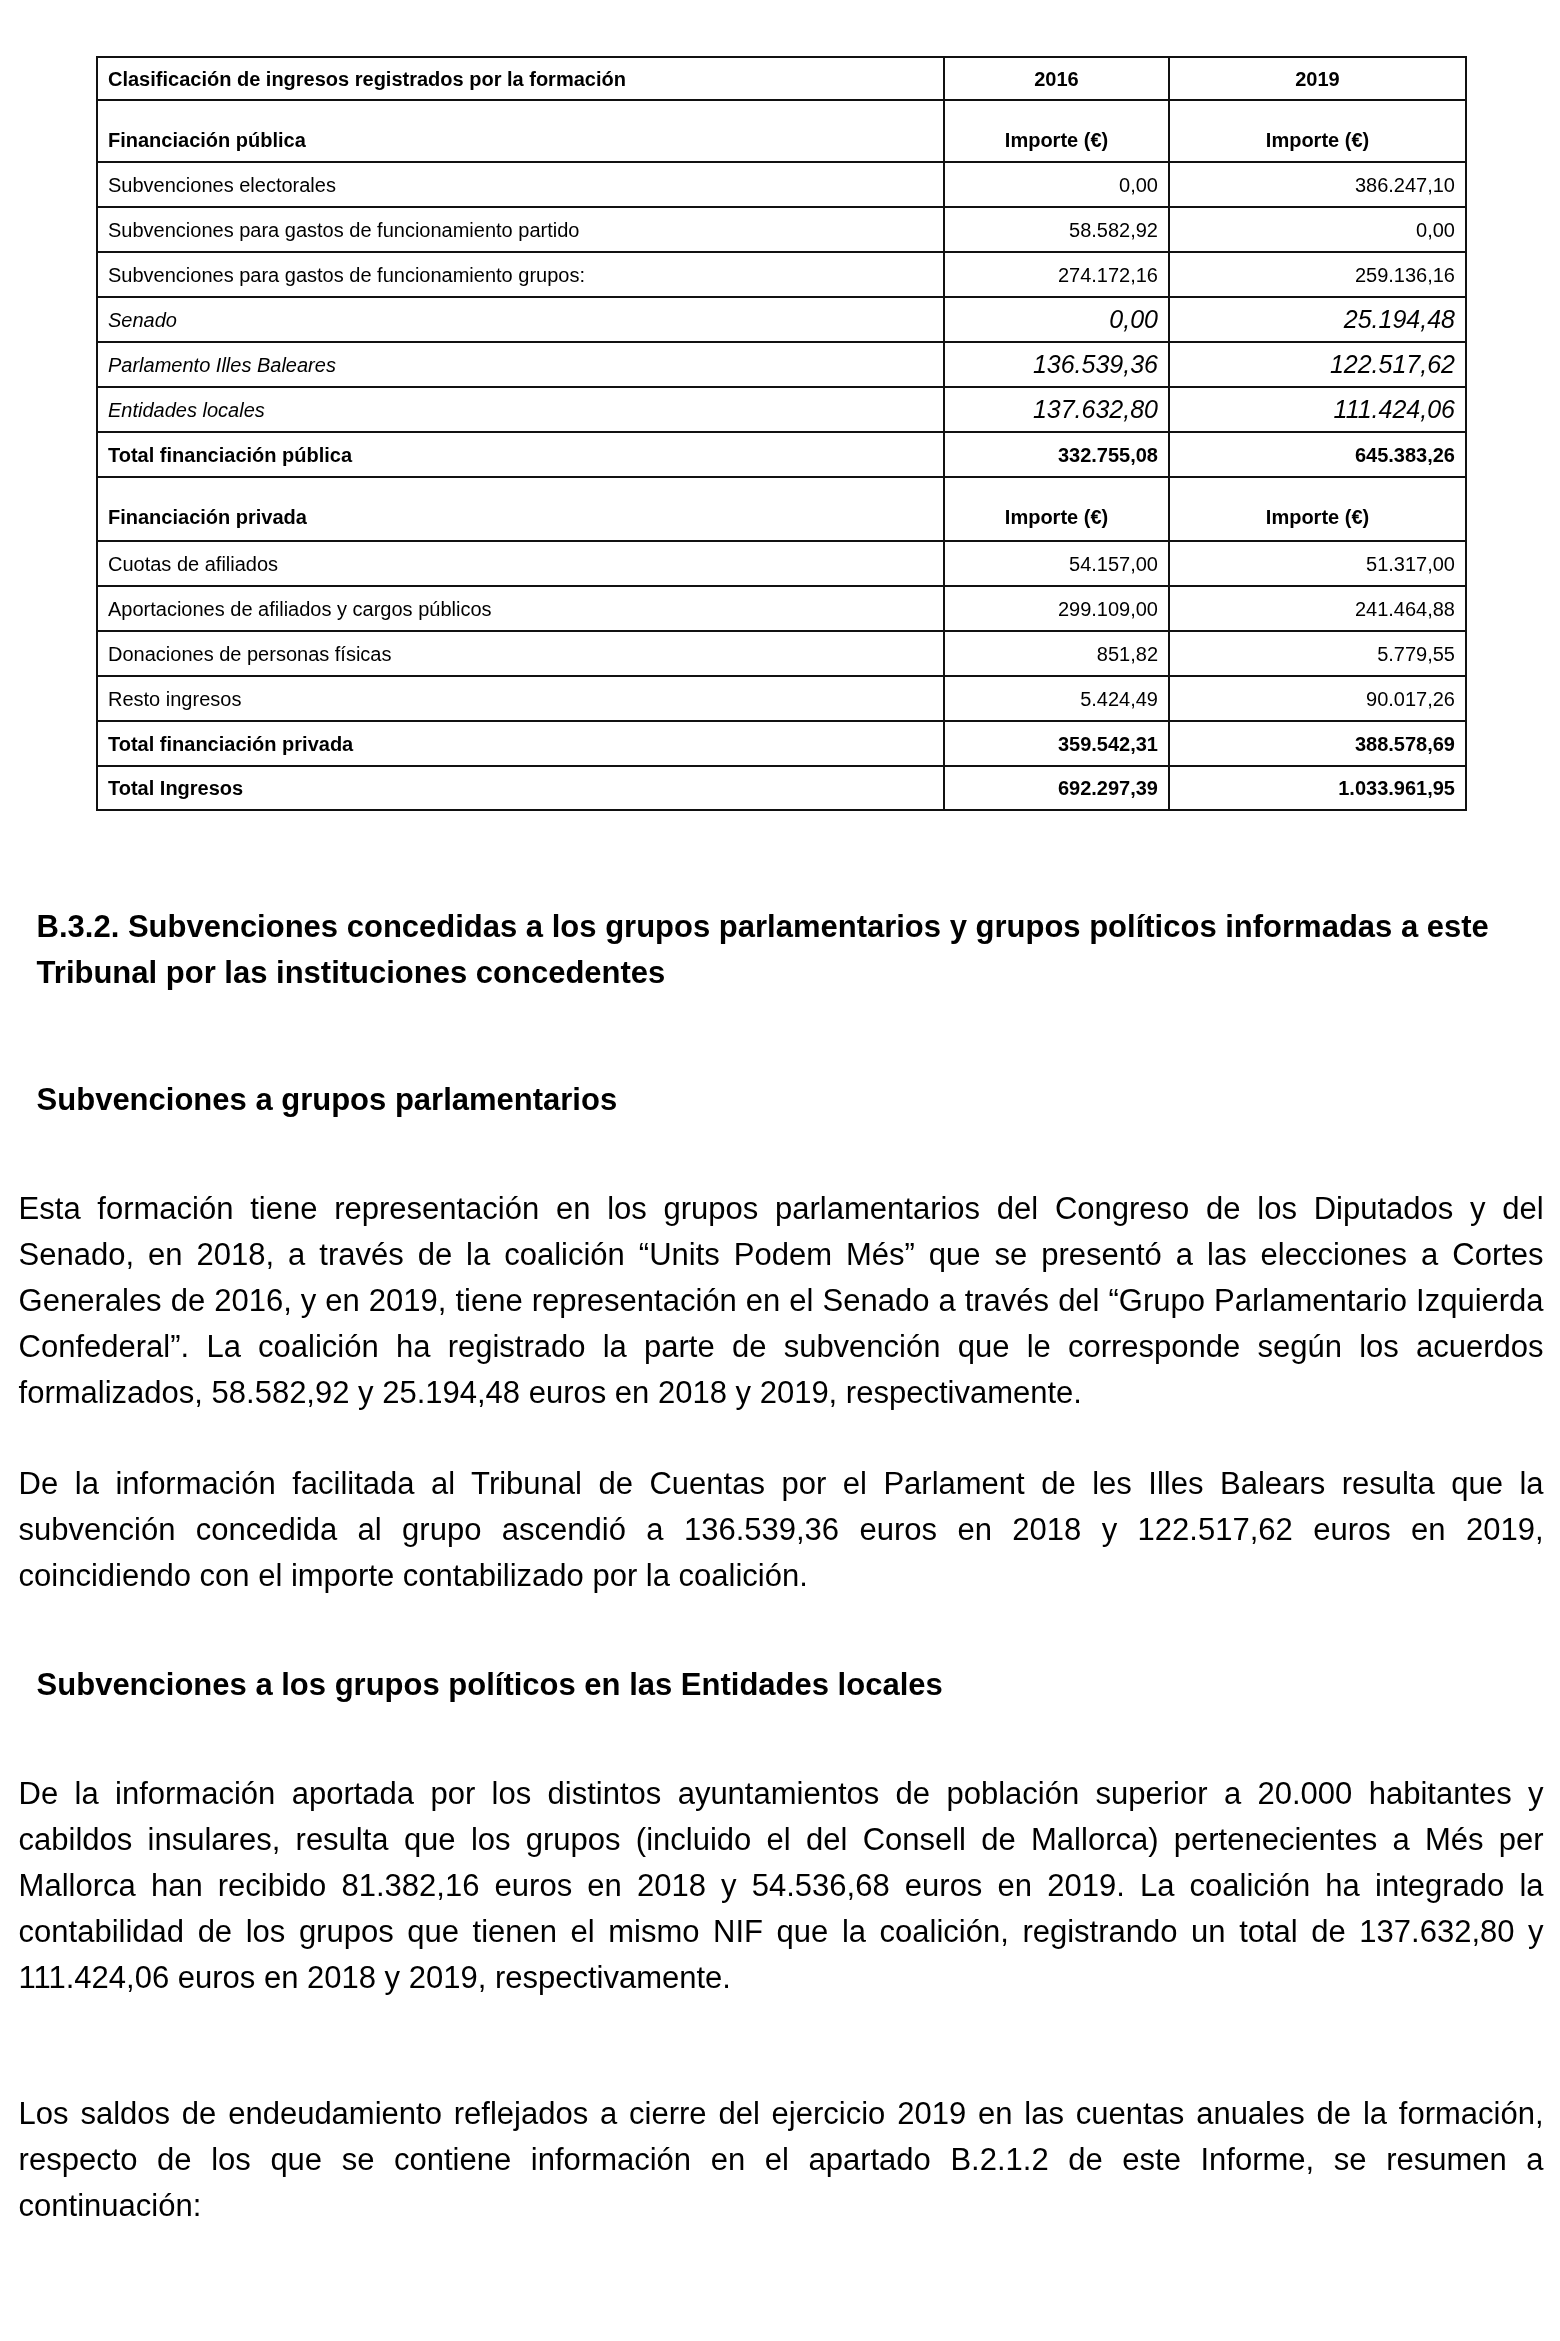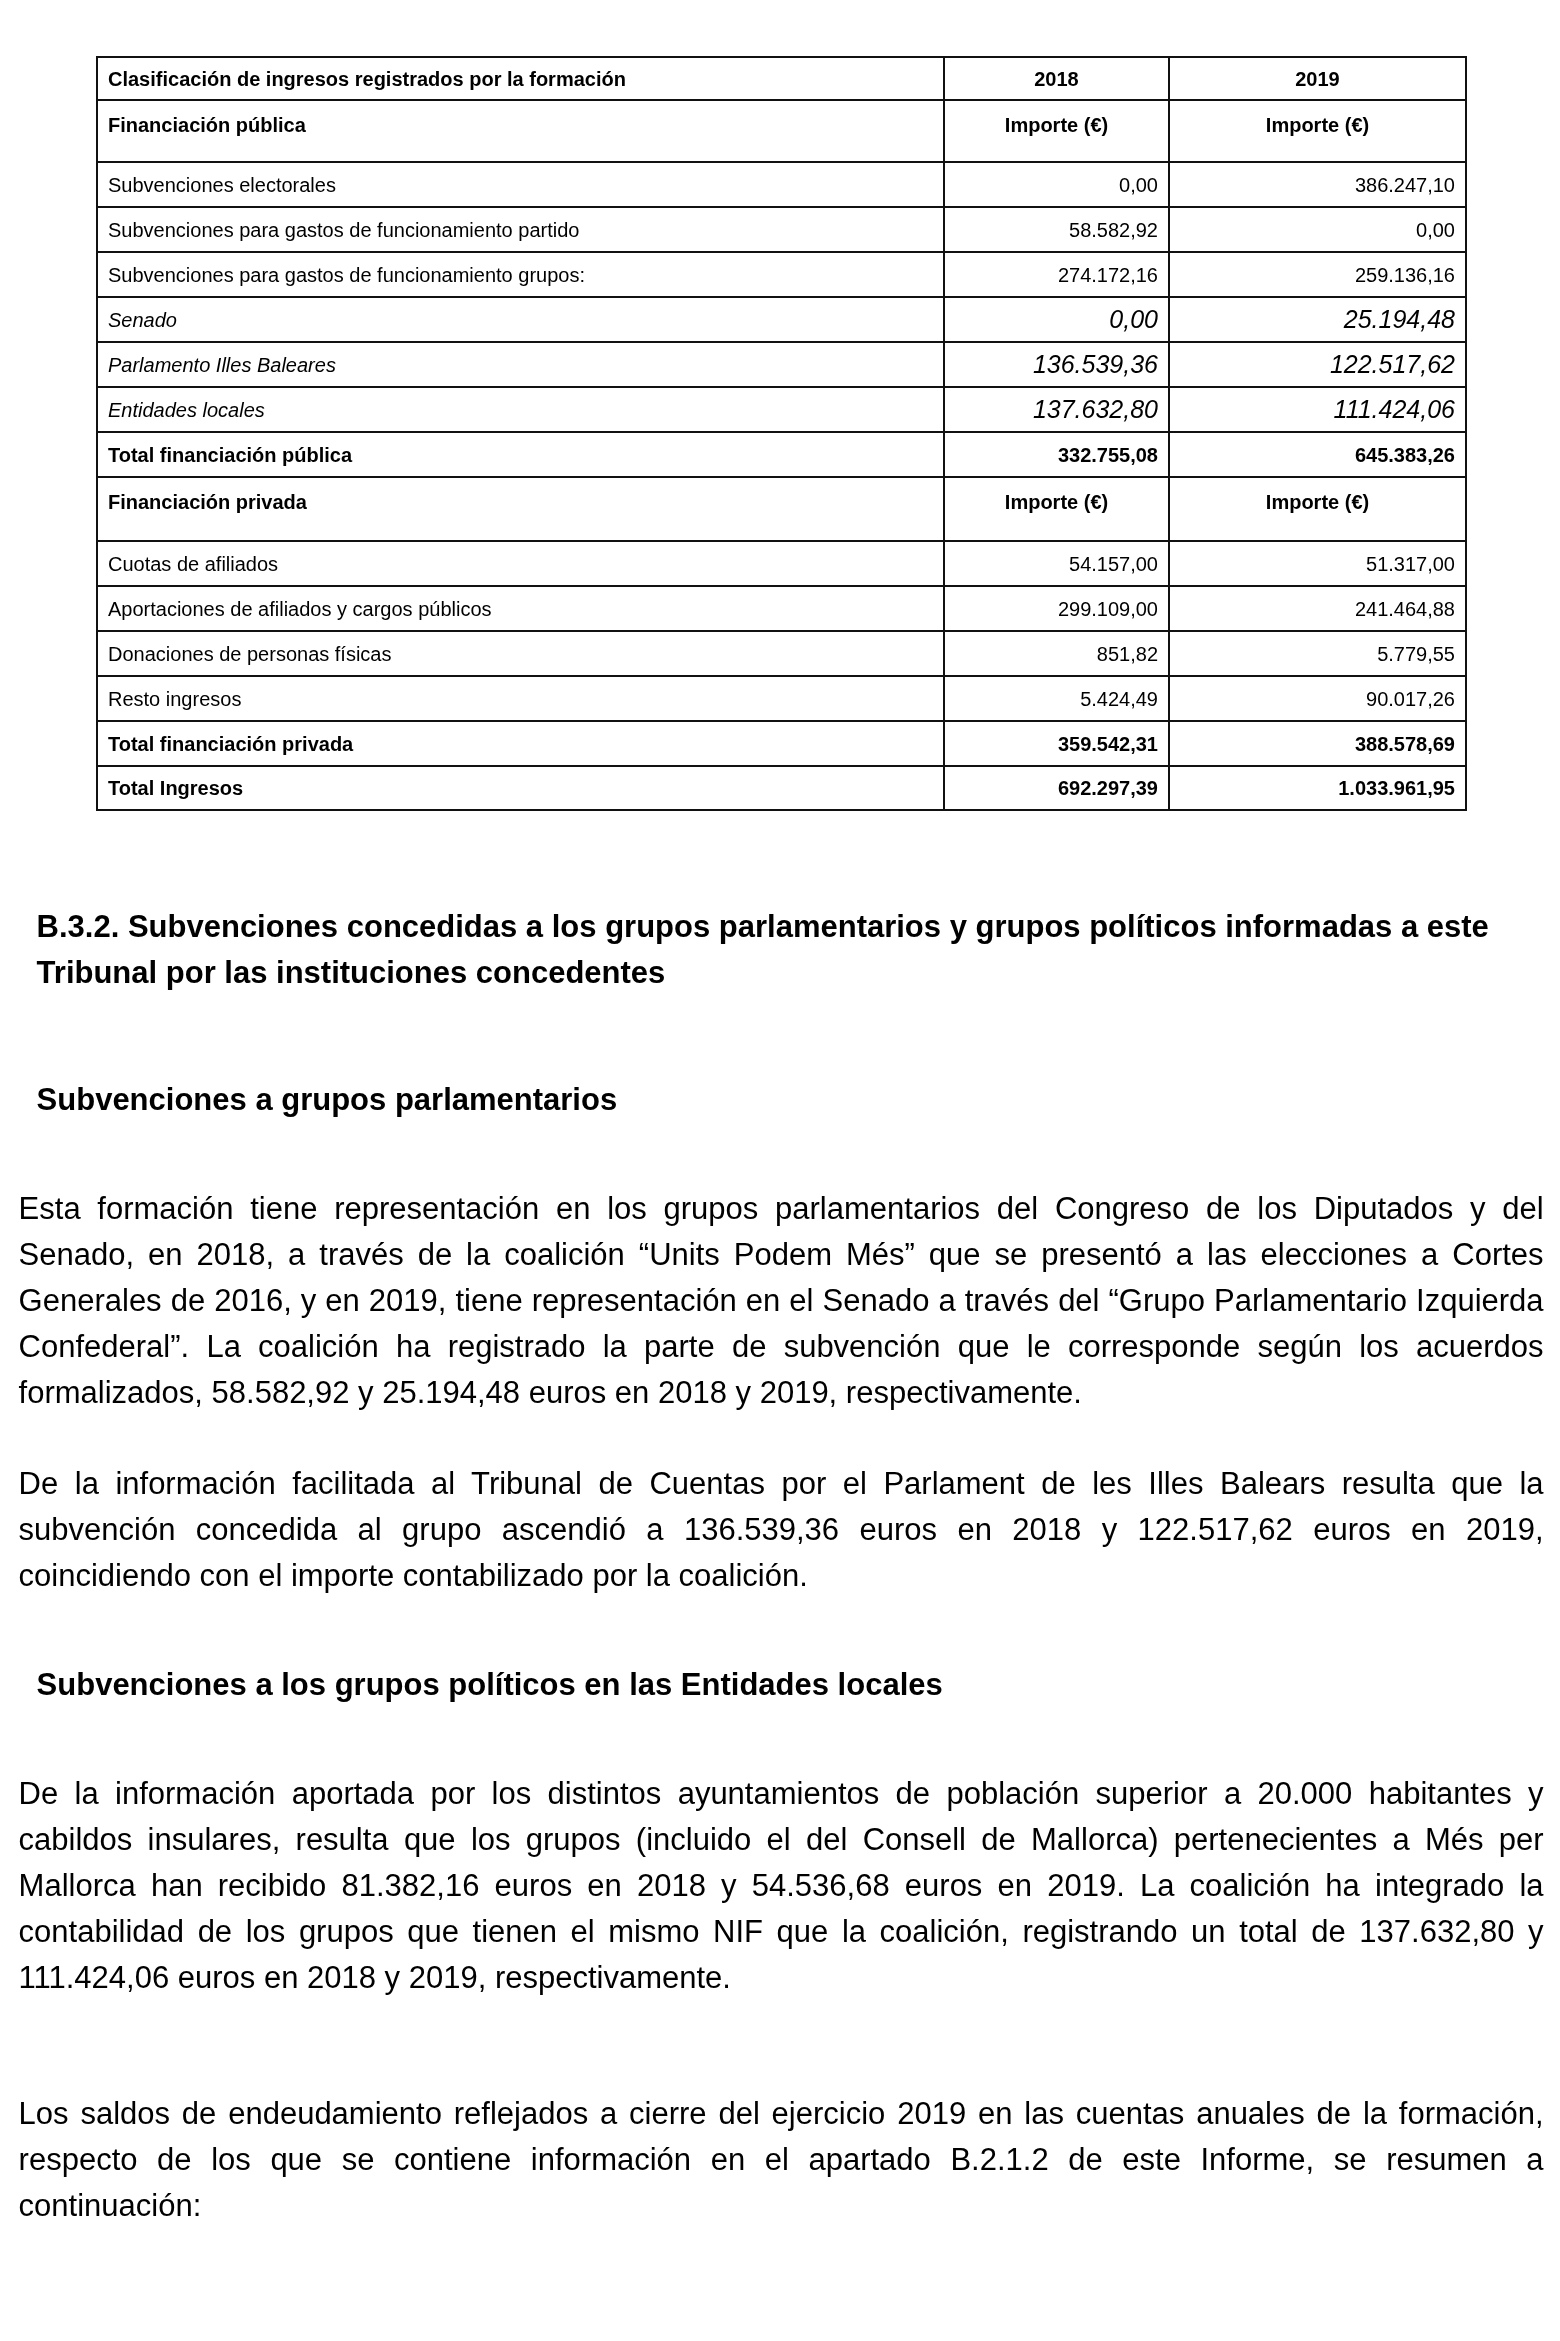--- a/index.html
+++ b/index.html
@@ -22,21 +22,21 @@
   table.income tr.hdr { height: 43px; }
   table.income tr.sect { height: 62px; }
   table.income tr.sect.priv { height: 64px; margin-top: 8px; }
   table.income tr.grand { height: 44px; }
   td.num { text-align: right; padding-right: 11.8px; }
   td.ctr { text-align: center; }
   tr.hdr td, tr.sect td, tr.total td, tr.grand td { font-weight: bold; }
   td.l1 { padding-left: 74px; }
   td.l2 { padding-left: 169px; font-style: italic; }
   tr.sub td.num { font-style: italic; font-size: 25px; }
-  tr.sect td { vertical-align: top; padding-top: 14px; }
+  tr.sect td { vertical-align: top; padding-top: 29px; }
 
   .doc {
     position: absolute; left: 18.6px; top: 886px; width: 1525px;
     font-size: 31px; line-height: 46px;
   }
   .doc h2, .doc h3 { font-size: 31px; font-weight: bold; margin: 18px; line-height: 46px; }
   .doc p { margin: 0; text-align: justify; }
   .gap-l { height: 45px; }
   .gap-m { height: 45px; }
 </style>
@@ -45,21 +45,21 @@
 
 <table class="income">
   <colgroup>
       <col class="c1">
       <col class="c2">
       <col class="c3">
     </colgroup>
   <tbody>
     <tr class="hdr">
       <td>Clasificación de ingresos registrados por la formación</td>
-      <td class="ctr">2018</td>
+      <td class="ctr">2016</td>
       <td class="ctr">2019</td>
     </tr>
 
     <tr class="sect">
       <td>Financiación pública</td>
       <td class="ctr">Importe (€)</td>
       <td class="ctr">Importe (€)</td>
     </tr>
     <tr>
       <td class="l1">Subvenciones electorales</td>

